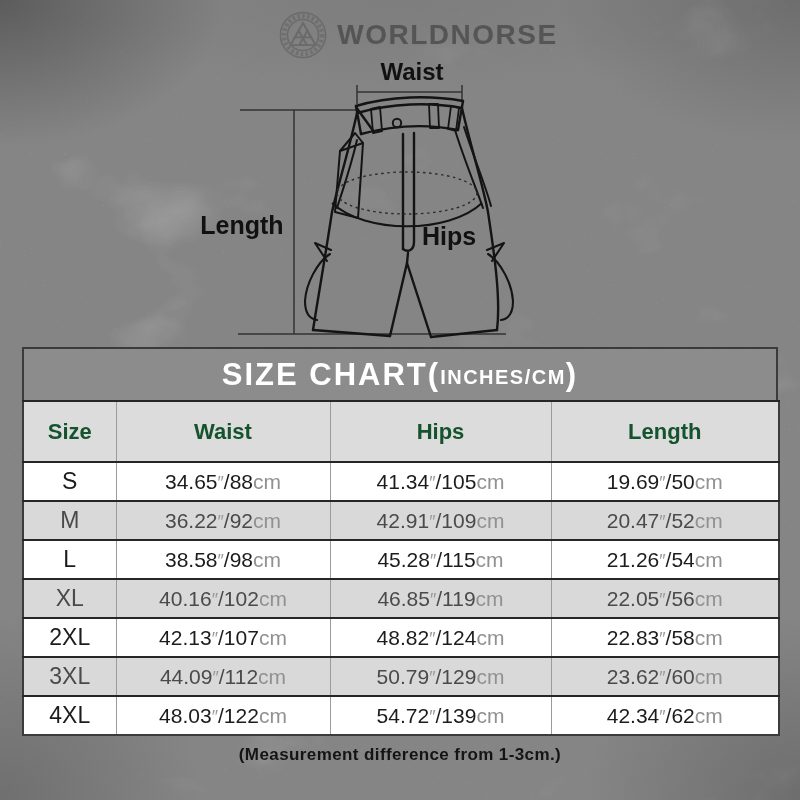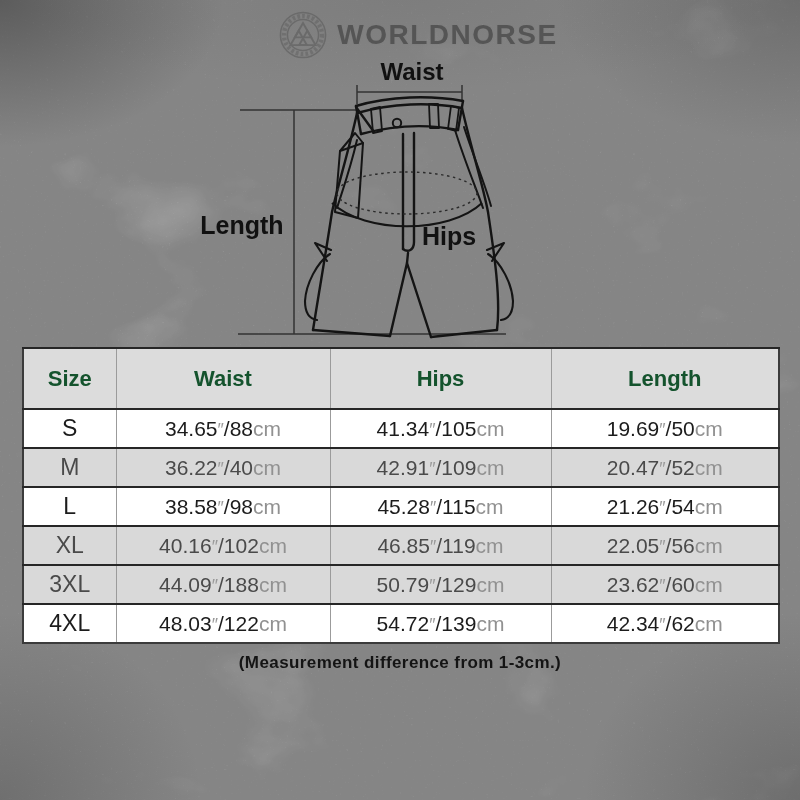--- a/index.html
+++ b/index.html
@@ -168,20 +168,25 @@
         <path d="M332,203 C365,234 449,234 482,203" stroke="#141414" stroke-width="2"></path>
       </g>
     </svg>
 
     <div class="diagram-label waist-label">Waist</div>
     <div class="diagram-label length-label">Length</div>
     <div class="diagram-label hips-label">Hips</div>
   </div>
 
   <div class="chart-section">
+    <div class="title-band">
+      <span class="title-main">SIZE CHART(</span>
+      <span class="title-units">INCHES/CM</span>
+      <span class="title-close">)</span>
+    </div>
 
     <table class="size-table">
       <colgroup>
         <col style="width:93px">
           <col style="width:214px">
           <col style="width:221px">
           <col style="width:228px">
       </colgroup>
       <thead>
         <tr>
@@ -194,43 +199,49 @@
       <tbody>
   <tr>
     <td class="size-cell">S</td>
     <td><span>34.65</span><span class="mark">″</span><span>/88</span><span class="unit">cm</span></td>
     <td><span>41.34</span><span class="mark">″</span><span>/105</span><span class="unit">cm</span></td>
     <td><span>19.69</span><span class="mark">″</span><span>/50</span><span class="unit">cm</span></td>
   </tr>
 
   <tr class="row-alt">
     <td class="size-cell">M</td>
-    <td><span>36.22</span><span class="mark">″</span><span>/40</span><span class="unit">cm</span></td>
+    <td><span>36.22</span><span class="mark">″</span><span>/92</span><span class="unit">cm</span></td>
     <td><span>42.91</span><span class="mark">″</span><span>/109</span><span class="unit">cm</span></td>
     <td><span>20.47</span><span class="mark">″</span><span>/52</span><span class="unit">cm</span></td>
   </tr>
 
   <tr>
     <td class="size-cell">L</td>
     <td><span>38.58</span><span class="mark">″</span><span>/98</span><span class="unit">cm</span></td>
     <td><span>45.28</span><span class="mark">″</span><span>/115</span><span class="unit">cm</span></td>
     <td><span>21.26</span><span class="mark">″</span><span>/54</span><span class="unit">cm</span></td>
   </tr>
 
   <tr class="row-alt">
     <td class="size-cell">XL</td>
     <td><span>40.16</span><span class="mark">″</span><span>/102</span><span class="unit">cm</span></td>
     <td><span>46.85</span><span class="mark">″</span><span>/119</span><span class="unit">cm</span></td>
     <td><span>22.05</span><span class="mark">″</span><span>/56</span><span class="unit">cm</span></td>
   </tr>
 
+  <tr>
+    <td class="size-cell">2XL</td>
+    <td><span>42.13</span><span class="mark">″</span><span>/107</span><span class="unit">cm</span></td>
+    <td><span>48.82</span><span class="mark">″</span><span>/124</span><span class="unit">cm</span></td>
+    <td><span>22.83</span><span class="mark">″</span><span>/58</span><span class="unit">cm</span></td>
+  </tr>
 
   <tr class="row-alt">
     <td class="size-cell">3XL</td>
-    <td><span>44.09</span><span class="mark">″</span><span>/188</span><span class="unit">cm</span></td>
+    <td><span>44.09</span><span class="mark">″</span><span>/112</span><span class="unit">cm</span></td>
     <td><span>50.79</span><span class="mark">″</span><span>/129</span><span class="unit">cm</span></td>
     <td><span>23.62</span><span class="mark">″</span><span>/60</span><span class="unit">cm</span></td>
   </tr>
 
   <tr>
     <td class="size-cell">4XL</td>
     <td><span>48.03</span><span class="mark">″</span><span>/122</span><span class="unit">cm</span></td>
     <td><span>54.72</span><span class="mark">″</span><span>/139</span><span class="unit">cm</span></td>
     <td><span>42.34</span><span class="mark">″</span><span>/62</span><span class="unit">cm</span></td>
   </tr>

